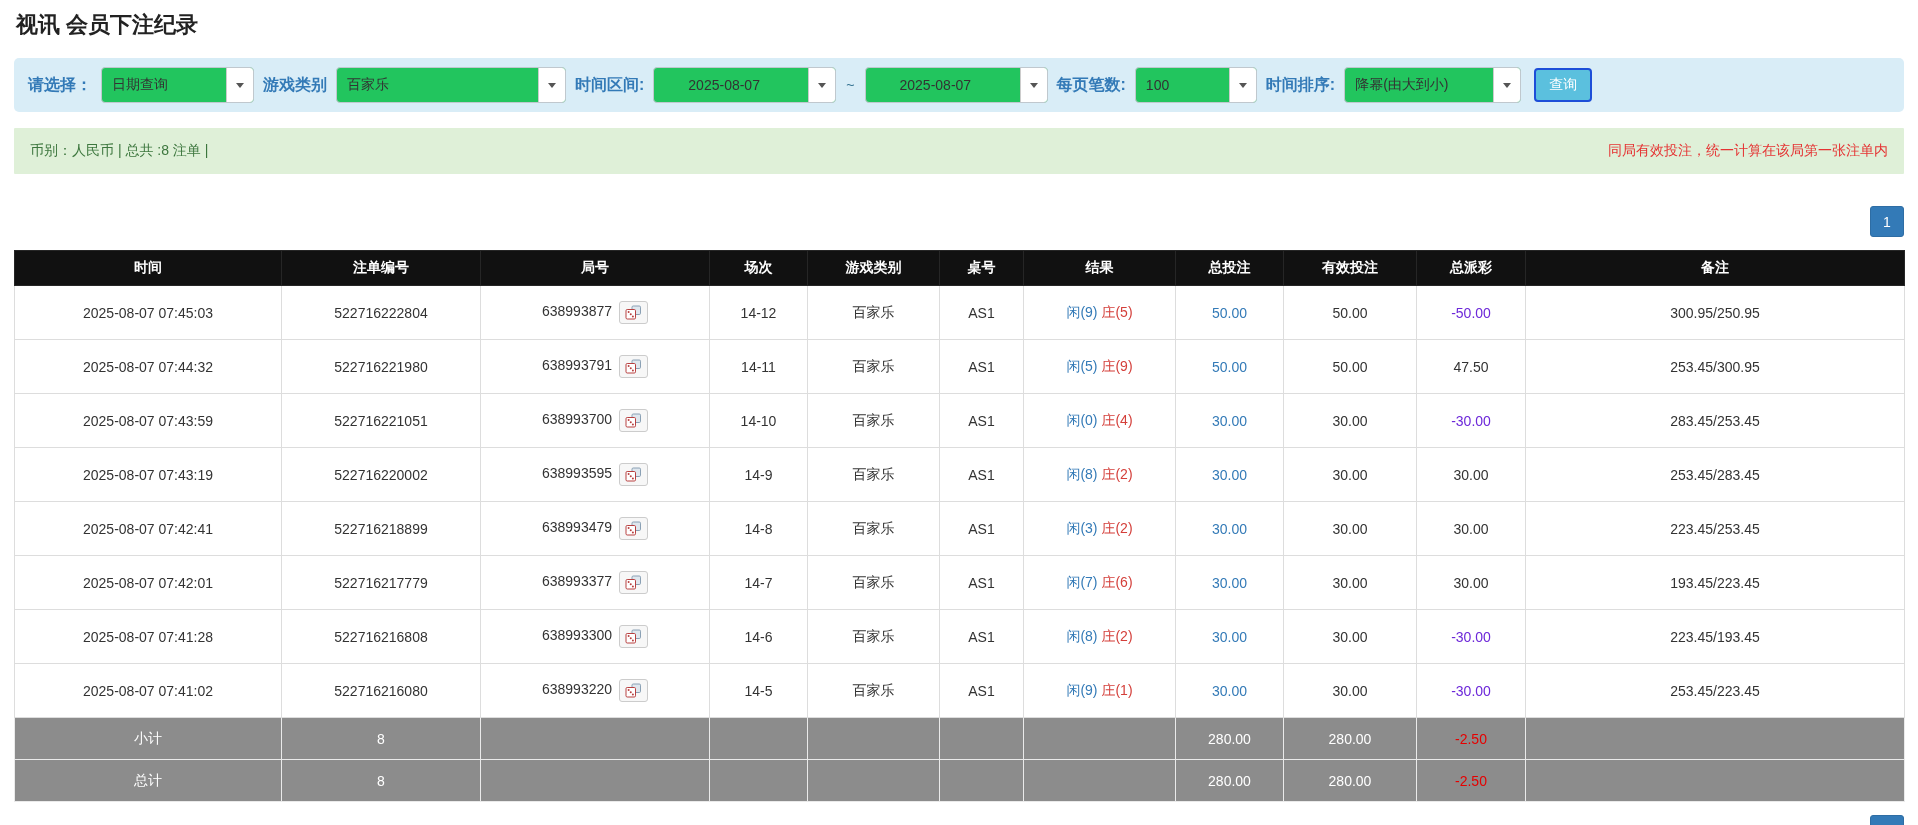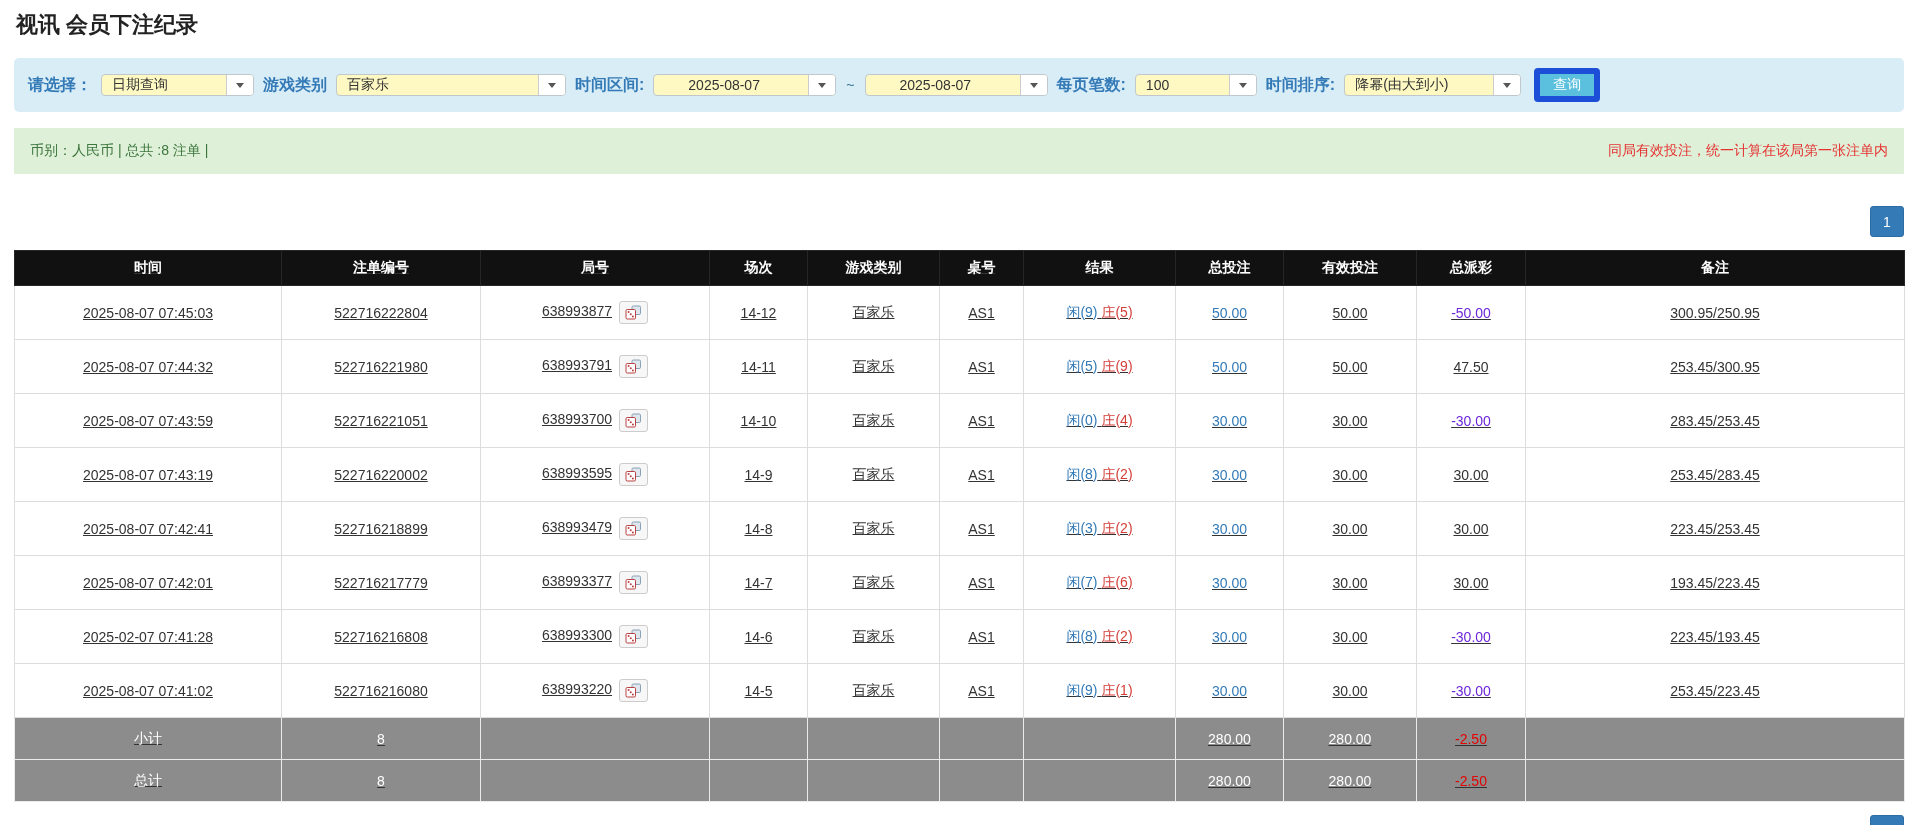--- a/index.html
+++ b/index.html
@@ -6,45 +6,45 @@
   html, body { width: 1918px; height: 825px; overflow: hidden; background: #fff;
     font-family: "Liberation Sans", "DejaVu Sans", sans-serif; color: #333; }
   .page { padding: 8px 14px 0 14px; width: 1918px; }
   .page-title { font-size: 22px; font-weight: bold; color: #222; margin: 2px 0 18px 2px; }
 
   
   .filter-bar { background: #d9edf7; border-radius: 5px; padding: 10px 14px; height: 54px;
     display: flex; align-items: center; gap: 9px; margin-bottom: 16px; }
   .flabel { color: #337ab7; font-weight: bold; font-size: 16px; white-space: nowrap; }
   .tilde { color: #31708f; font-size: 14px; padding: 0 1px; }
-  .combo { display: flex; align-items: stretch; background: #fef9c3; border: 1px solid #c0c8ce;
-    border-radius: 4px; height: 22px; overflow: hidden; }
+  .combo { display: flex; align-items: stretch; background: #22c55e; border: 1px solid #c0c8ce;
+    border-radius: 4px; height: 36px; overflow: hidden; }
   .combo-text { flex: 1; display: flex; align-items: center; padding: 0 10px; font-size: 14px; color: #333; white-space: nowrap; }
   .combo-btn { width: 27px; border: none; border-left: 1px solid #ccc; background: #fff;
     display: flex; align-items: center; justify-content: center; cursor: pointer; }
   .caret { width: 0; height: 0; border-left: 4px solid transparent; border-right: 4px solid transparent; border-top: 5px solid #555; }
   .w-select { width: 153px; } .w-game { width: 230px; } .w-date { width: 183px; padding-left: 24px; }
   .w-size { width: 122px; } .w-sort { width: 177px; }
-  .search-btn { background: #5bc0de; border: 6px solid #1d4ed8; color: #fff; font-size: 14px;
+  .search-btn { background: #5bc0de; border: 2px solid #1d4ed8; color: #fff; font-size: 14px;
     height: 34px; padding: 0 13px; border-radius: 4px; cursor: pointer; margin-left: 4px; }
 
   
   .info-bar { background: #dff0d8; border-radius: 1px; padding: 0 16px; height: 46px;
     display: flex; justify-content: space-between; align-items: center; font-size: 14px; margin-bottom: 32px; }
   .info-left { color: #3c763d; }
   .info-right { color: #e53333; }
 
   
   .pager { display: flex; justify-content: flex-end; margin-bottom: 13px; }
   .pager.bottom { margin-top: 13px; margin-bottom: 0; }
   .page-btn { min-width: 34px; height: 31px; background: #337ab7; color: #fff; border: 1px solid #2e6da4;
     border-radius: 3px; font-size: 14px; cursor: pointer; }
 
   
-  table.records { width: 100%; border-collapse: collapse; table-layout: fixed; font-size: 14px; text-decoration: underline; }
+  table.records { width: 100%; border-collapse: collapse; table-layout: fixed; font-size: 14px; }
   .records th { background: #111; color: #fff; font-weight: bold; padding: 8px 4px;
     border: 1px solid #262626; text-align: center; height: 33px; }
   .records td { border: 1px solid #ddd; text-align: center; padding: 0 6px; height: 54px;
     color: #333; background: #fff; overflow: hidden; white-space: nowrap; }
   .records .footer-row td { background: #8c8c8c; color: #fff; height: 42px; border-color: #eaeaea; }
   .player { color: #337ab7; }
   .banker { color: #d43f3a; }
   .betlink { color: #337ab7; text-decoration: none; cursor: pointer; }
   td.neg { color: #6d28d9; }
   .records .footer-row td.neg { color: #e60000; }
@@ -305,21 +305,21 @@
       <span class="player">闲(7)</span>
       <span class="banker">庄(6)</span>
     </td>
     <td><a class="betlink">30.00</a></td>
     <td>30.00</td>
     <td>30.00</td>
     <td>193.45/223.45</td>
   </tr>
 
   <tr>
-    <td>2025-02-07 07:41:28</td>
+    <td>2025-08-07 07:41:28</td>
     <td>522716216808</td>
     <td>
       <span>638993300</span><button class="round-btn">
               <svg width="17" height="15" viewBox="0 0 17 15">
         <rect x="7" y="1" width="8.5" height="8.5" rx="1.2" fill="#dfe7ee" stroke="#8aa0b4" stroke-width="1"></rect>
         <rect x="1" y="4.5" width="9.5" height="9.5" rx="1.2" fill="#fff" stroke="#b84040" stroke-width="1"></rect>
         <circle cx="3.6" cy="7.1" r="1" fill="#b84040"></circle>
         <circle cx="5.75" cy="9.25" r="1" fill="#b84040"></circle>
         <circle cx="7.9" cy="11.4" r="1" fill="#b84040"></circle>
       </svg>

